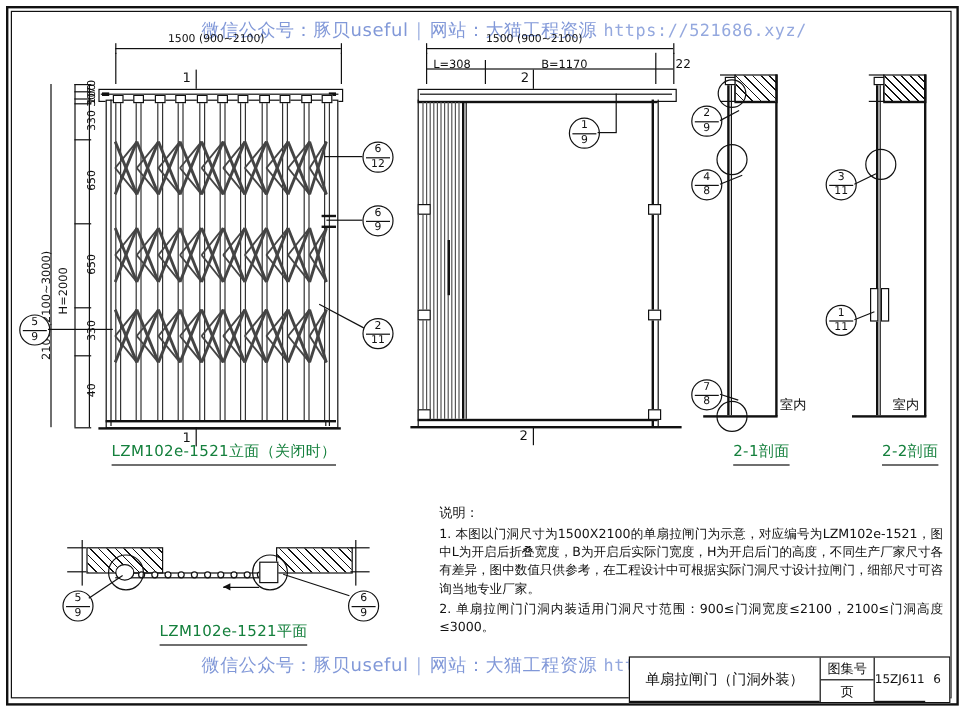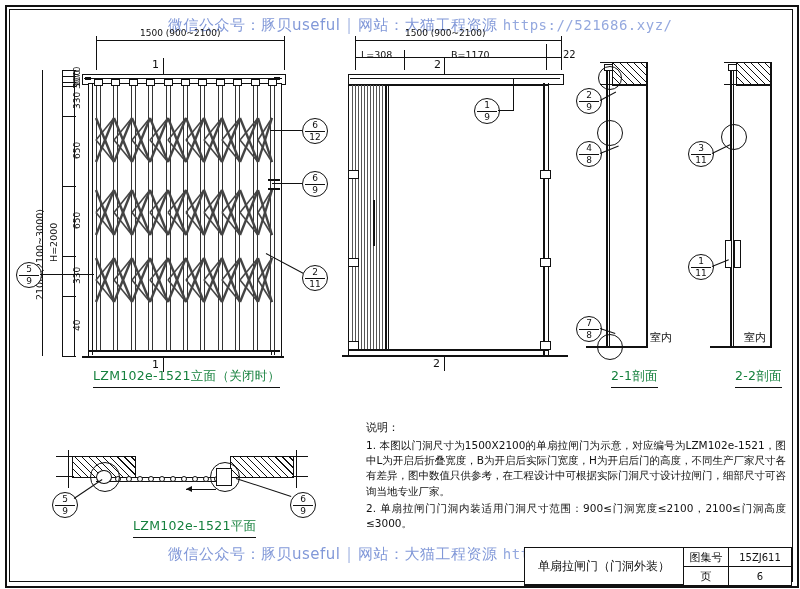--- a/index.html
+++ b/index.html
@@ -68,21 +68,21 @@
   #titleblock{position:absolute;left:524px;top:547px;width:266px;height:37px;
               border:1.5px solid #111;display:flex;background:#fff;}
   #tb-left{flex:1;display:flex;flex-direction:column;}
   #tb-left .row{flex:1;display:flex;align-items:center;justify-content:center;
                 font-size:12px;font-family:"DejaVu Sans",sans-serif;white-space:nowrap;}
   #tb-left .row.top{border-bottom:1px solid #111;}
   #tb-mid{width:44px;border-left:1.5px solid #111;display:flex;flex-direction:column;}
   #tb-mid .row{flex:1;display:flex;align-items:center;justify-content:center;
                font-size:11px;font-family:"DejaVu Sans",sans-serif;}
   #tb-mid .row.top{border-bottom:1px solid #111;}
-  #tb-right{width:62px;border-left:1.5px solid #111;display:flex;flex-direction:column;}
+  #tb-right{width:62px;border-left:1.5px solid #111;display:flex;flex-direction:row;}
   #tb-right .row{flex:1;display:flex;align-items:center;justify-content:center;
                  font-size:10px;font-family:"DejaVu Sans",sans-serif;}
   #tb-right .row.top{border-bottom:1px solid #111;}
   .sec-label{position:absolute;font-size:11px;font-family:"DejaVu Sans",sans-serif;}
 </style>
 </head>
 <body>
 
 <div id="sheet">
 

